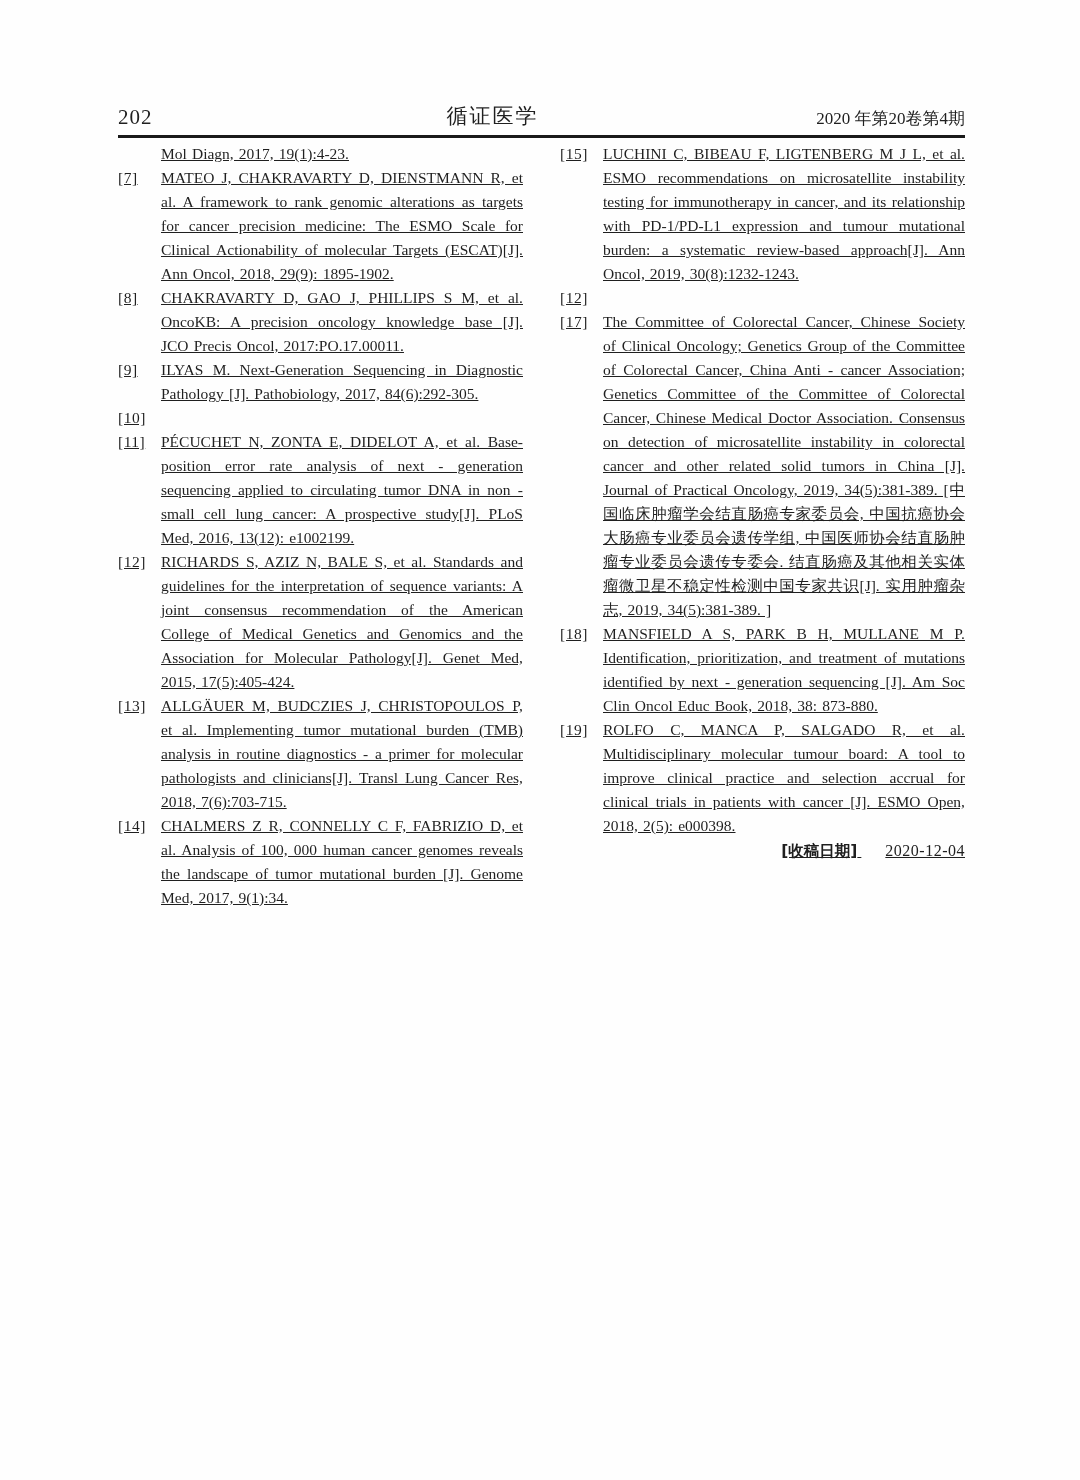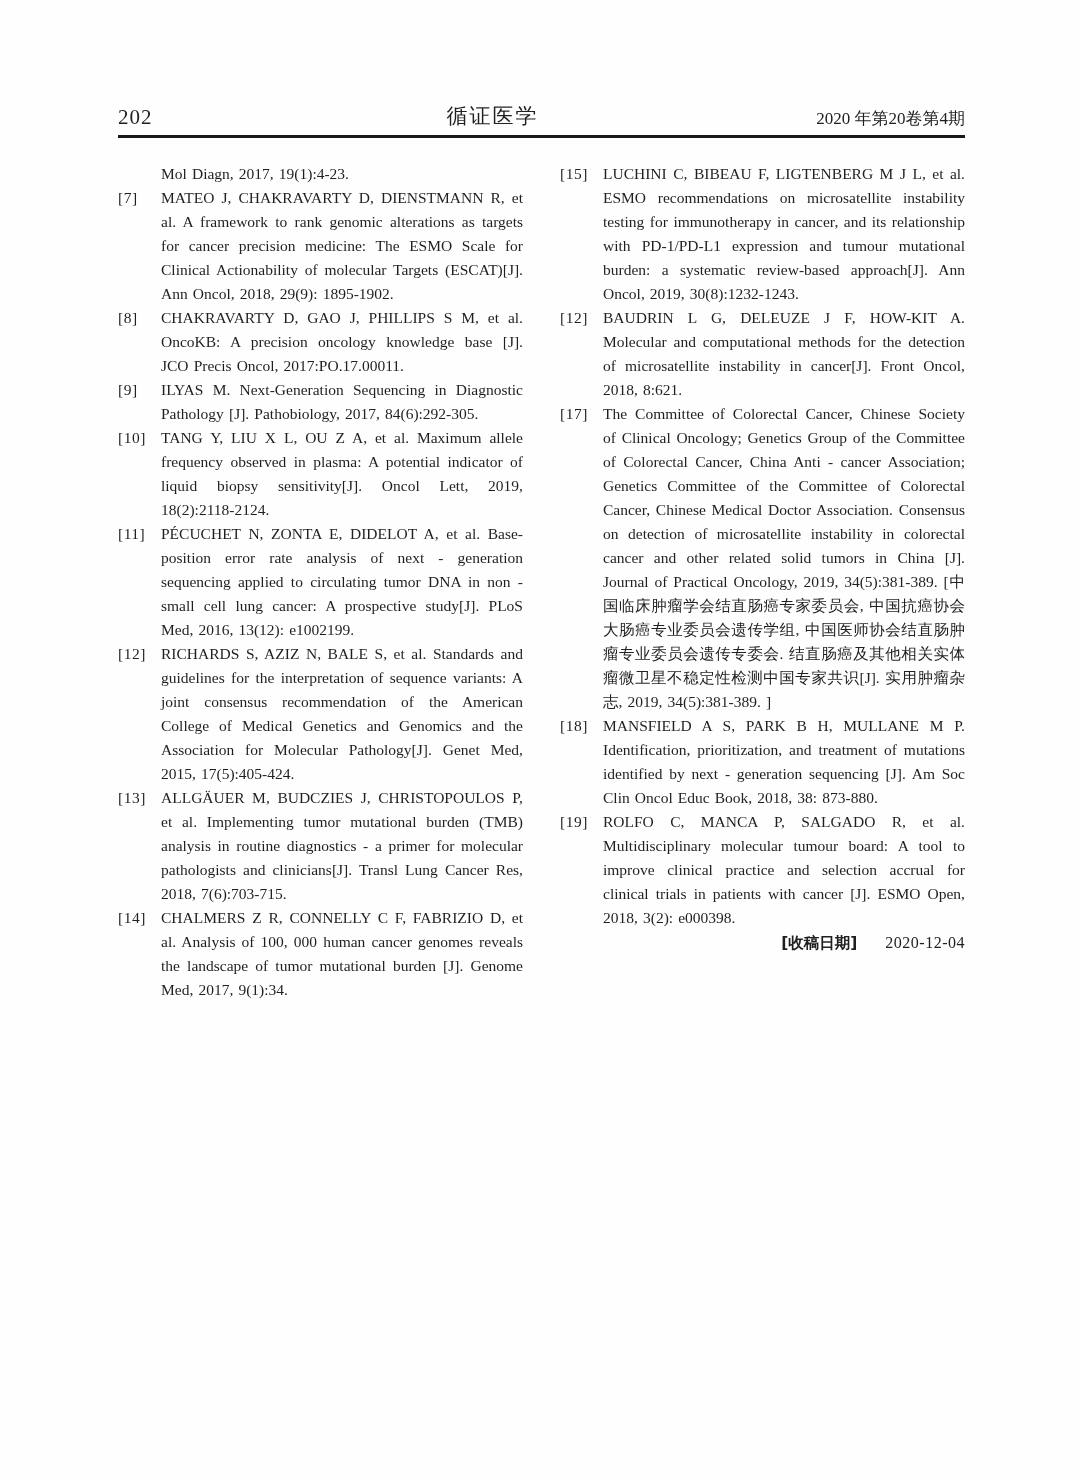--- a/index.html
+++ b/index.html
@@ -35,21 +35,22 @@
     letter-spacing: 2px;
     
     transform: translateX(8px);
   }
   .issue-info {
     font-size: 17px;
   }
   .columns {
     display: flex;
     gap: 37px;
-    margin-top: 24px;
+    margin-top: 4px;
+    text-decoration: underline;
   }
   .col {
     width: 405px;
     flex: 0 0 405px;
   }
   .ref {
     display: flex;
     font-size: 15.5px;
     line-height: 24px;
   }
@@ -107,21 +108,20 @@
       <div class="ref">
         <span class="ref-num">[8]</span>
         <div class="ref-text">CHAKRAVARTY D, GAO J, PHILLIPS S M, et al. OncoKB: A precision oncology knowledge base [J]. JCO Precis Oncol, 2017:PO.17.00011.</div>
       </div>
       <div class="ref">
         <span class="ref-num">[9]</span>
         <div class="ref-text">ILYAS M. Next-Generation Sequencing in Diagnostic Pathology [J]. Pathobiology, 2017, 84(6):292-305.</div>
       </div>
       <div class="ref">
         <span class="ref-num">[10]</span>
-        <div class="ref-text">TANG Y, LIU X L, OU Z A, et al. Maximum allele frequency observed in plasma: A potential indicator of liquid biopsy sensitivity[J]. Oncol Lett, 2019, 18(2):2118-2124.</div>
       </div>
       <div class="ref">
         <span class="ref-num">[11]</span>
         <div class="ref-text">PÉCUCHET N, ZONTA E, DIDELOT A, et al. Base-position error rate analysis of next - generation sequencing applied to circulating tumor DNA in non - small cell lung cancer: A prospective study[J]. PLoS Med, 2016, 13(12): e1002199.</div>
       </div>
       <div class="ref">
         <span class="ref-num">[12]</span>
         <div class="ref-text">RICHARDS S, AZIZ N, BALE S, et al. Standards and guidelines for the interpretation of sequence variants: A joint consensus recommendation of the American College of Medical Genetics and Genomics and the Association for Molecular Pathology[J]. Genet Med, 2015, 17(5):405-424.</div>
       </div>
       <div class="ref">
@@ -134,33 +134,32 @@
       </div>
     </div>
 
     <div class="col">
       <div class="ref">
         <span class="ref-num">[15]</span>
         <div class="ref-text">LUCHINI C, BIBEAU F, LIGTENBERG M J L, et al. ESMO recommendations on microsatellite instability testing for immunotherapy in cancer, and its relationship with PD-1/PD-L1 expression and tumour mutational burden: a systematic review-based approach[J]. Ann Oncol, 2019, 30(8):1232-1243.</div>
       </div>
       <div class="ref">
         <span class="ref-num">[12]</span>
-        <div class="ref-text">BAUDRIN L G, DELEUZE J F, HOW-KIT A. Molecular and computational methods for the detection of microsatellite instability in cancer[J]. Front Oncol, 2018, 8:621.</div>
       </div>
       <div class="ref">
         <span class="ref-num">[17]</span>
         <div class="ref-text">The Committee of Colorectal Cancer, Chinese Society of Clinical Oncology; Genetics Group of the Committee of Colorectal Cancer, China Anti - cancer Association; Genetics Committee of the Committee of Colorectal Cancer, Chinese Medical Doctor Association. Consensus on detection of microsatellite instability in colorectal cancer and other related solid tumors in China [J]. Journal of Practical Oncology, 2019, 34(5):381-389. [中国临床肿瘤学会结直肠癌专家委员会, 中国抗癌协会大肠癌专业委员会遗传学组, 中国医师协会结直肠肿瘤专业委员会遗传专委会. 结直肠癌及其他相关实体瘤微卫星不稳定性检测中国专家共识[J]. 实用肿瘤杂志, 2019, 34(5):381-389. ]</div>
       </div>
       <div class="ref">
         <span class="ref-num">[18]</span>
         <div class="ref-text">MANSFIELD A S, PARK B H, MULLANE M P. Identification, prioritization, and treatment of mutations identified by next - generation sequencing [J]. Am Soc Clin Oncol Educ Book, 2018, 38: 873-880.</div>
       </div>
       <div class="ref">
         <span class="ref-num">[19]</span>
-        <div class="ref-text">ROLFO C, MANCA P, SALGADO R, et al. Multidisciplinary molecular tumour board: A tool to improve clinical practice and selection accrual for clinical trials in patients with cancer [J]. ESMO Open, 2018, 3(2): e000398.</div>
+        <div class="ref-text">ROLFO C, MANCA P, SALGADO R, et al. Multidisciplinary molecular tumour board: A tool to improve clinical practice and selection accrual for clinical trials in patients with cancer [J]. ESMO Open, 2018, 2(5): e000398.</div>
       </div>
       <div class="received-line">
         <span class="received-label">[收稿日期]</span>
         <span class="received-value">2020-12-04</span>
       </div>
     </div>
 
   </div>
 </div>
 

